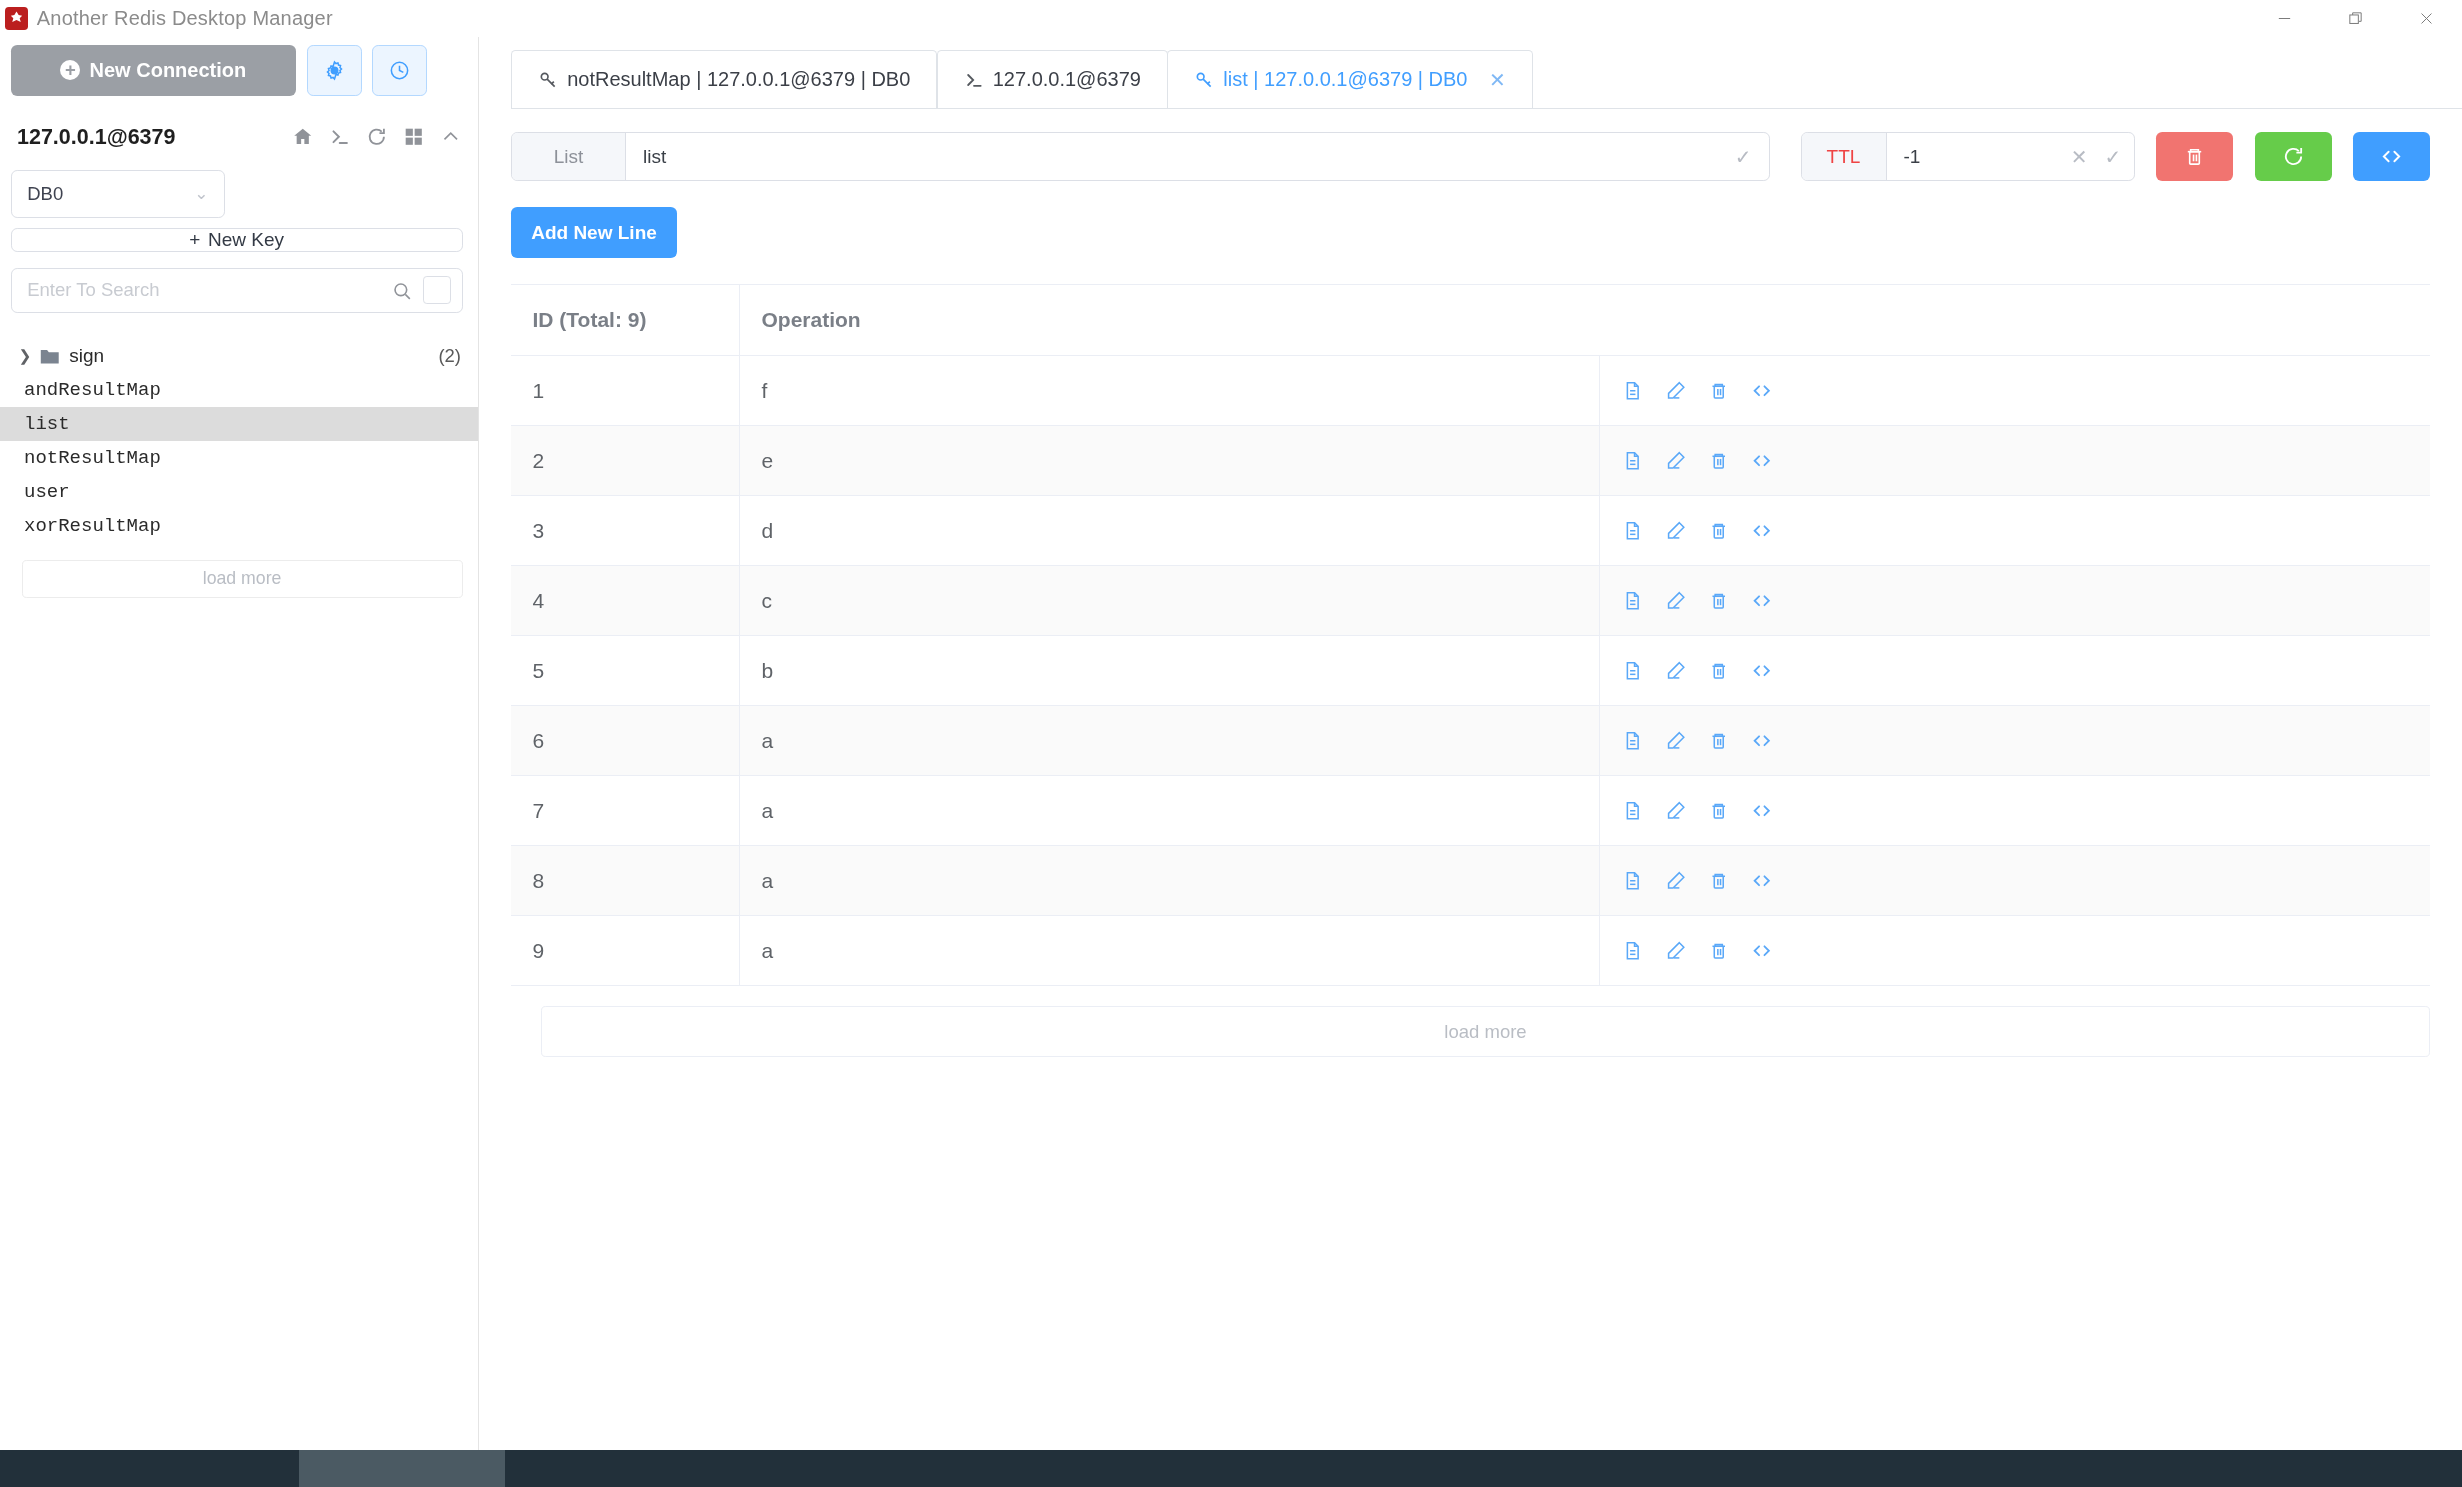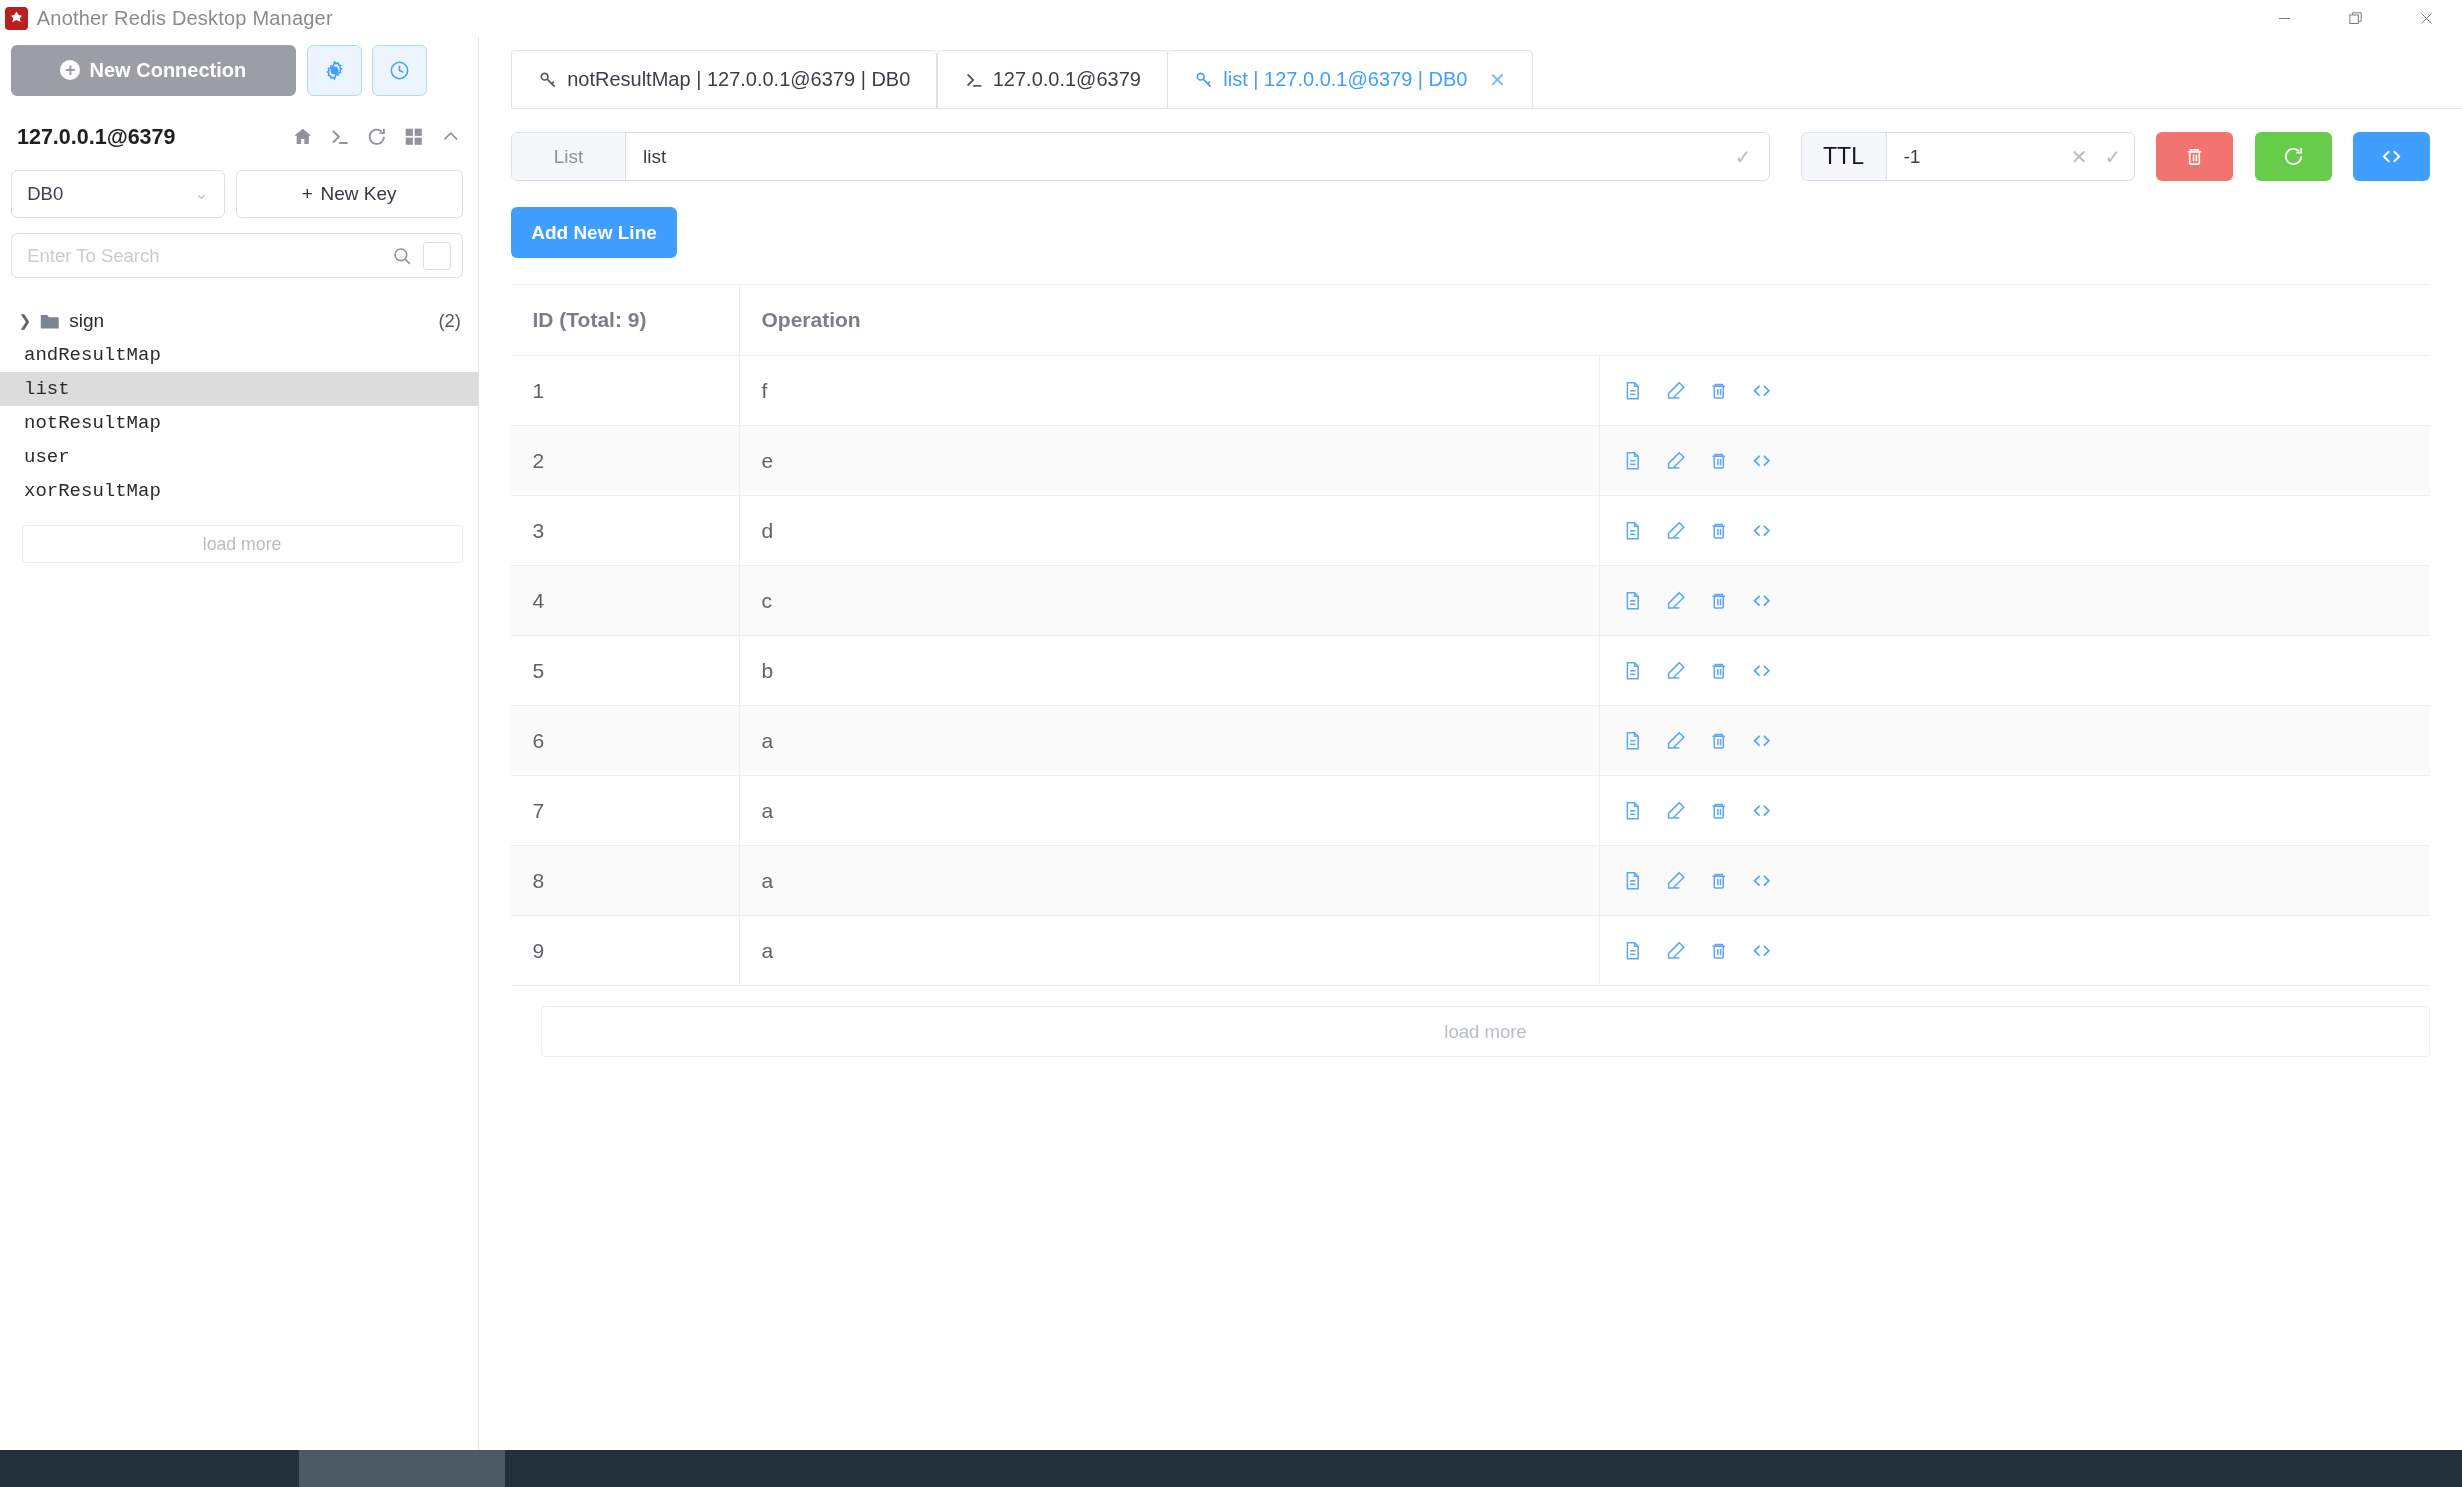--- a/index.html
+++ b/index.html
@@ -57,21 +57,21 @@
   .icon-btn-lite svg { width:23px; height:23px; }
 
   .conn-header {
     margin-top:29px; padding:0 15.4px 0 17px; display:flex; align-items:center;
   }
   .conn-name { font-size:21.5px; font-weight:bold; color:#1f1f1f; }
   .conn-actions { margin-left:auto; display:flex; align-items:center; gap:14px; color:#909399; }
   .conn-actions .ci { width:23px; height:23px; display:flex; align-items:center; justify-content:center; }
   .conn-actions svg { width:21.5px; height:21.5px; }
 
-  .db-row { margin-top:20px; padding:0 15.4px 0 10.8px; display:flex; gap:10.8px; }
+  .db-row { margin-top:20px; padding:0 15.4px 0 10.8px; display:flex; gap:10.8px;flex-direction:column; }
   .db-select {
     width:214px; height:48px; border:0.8px solid #dcdfe6; border-radius:6.2px;
     display:flex; align-items:center; padding:0 15.4px; color:#3f4350; font-size:18.5px;
   }
   .db-select .chev { margin-left:auto; color:#c0c4cc; font-size:17px; }
   .btn-new-key {
     flex:1; height:48px; border:0.8px solid #dcdfe6; border-radius:6.2px;
     display:flex; align-items:center; justify-content:center; gap:7.7px;
     color:#333a45; font-size:19px;
   }
@@ -151,21 +151,21 @@
   }
   .keyname-input .ok { margin-left:auto; color:#b8bcc4; font-size:20px; }
 
   .ttl-group {
     display:flex; height:49px; width:334px; border:0.8px solid #dcdfe6;
     border-radius:6.2px; overflow:hidden; margin-left:31px;
   }
   .ttl-label {
     width:85px; background:#f5f7fa; border-right:0.8px solid #dcdfe6;
     display:flex; align-items:center; justify-content:center;
-    color:#0f172a; font-size:23px;
+    color:#ef4444; font-size:19px;
   }
   .ttl-input { flex:1; display:flex; align-items:center; padding:0 12.3px 0 17px; font-size:19px; color:#3a3f47; }
   .ttl-input .acts { margin-left:auto; display:flex; gap:17px; color:#b8bcc4; font-size:20px; }
 
   .keybar .act-btn {
     width:77px; height:49px; border-radius:6.2px; margin-left:21.5px;
     display:flex; align-items:center; justify-content:center; color:#fff;
   }
   .keybar .act-btn svg { width:23px; height:23px; }
   .act-del { background:#f17470; }

